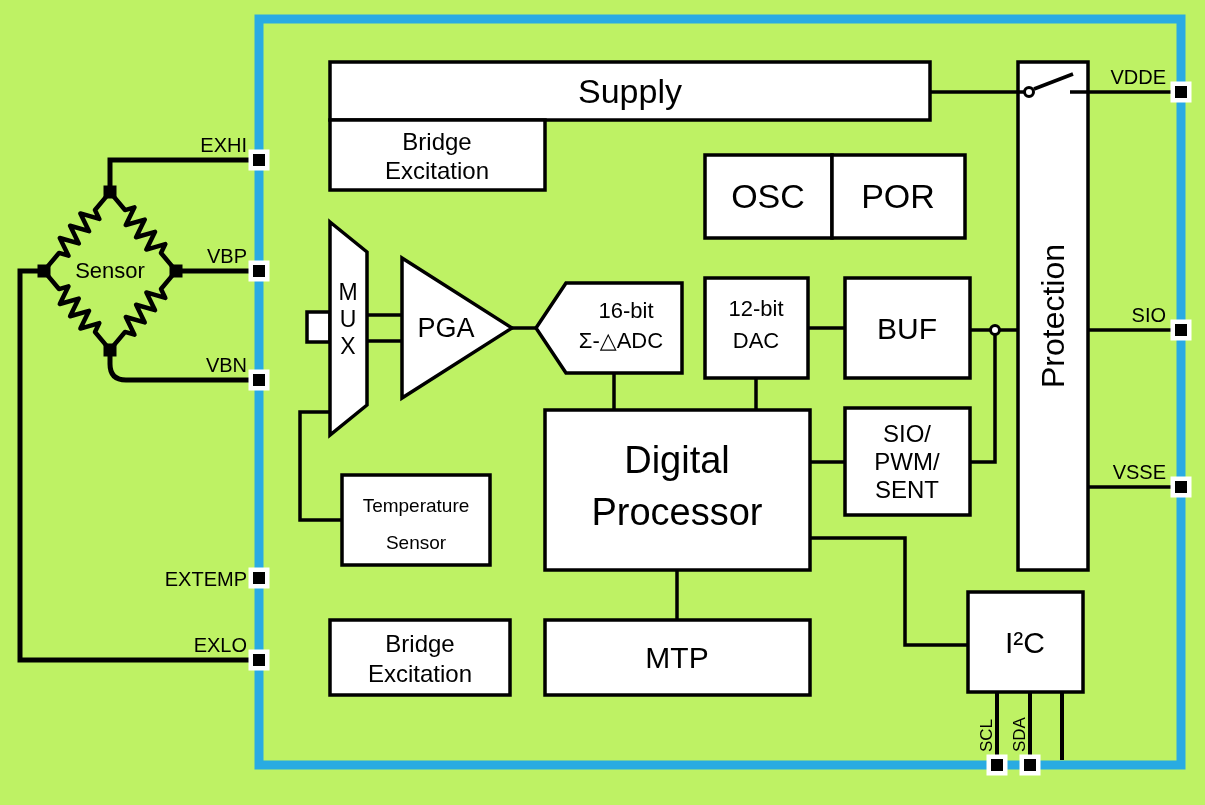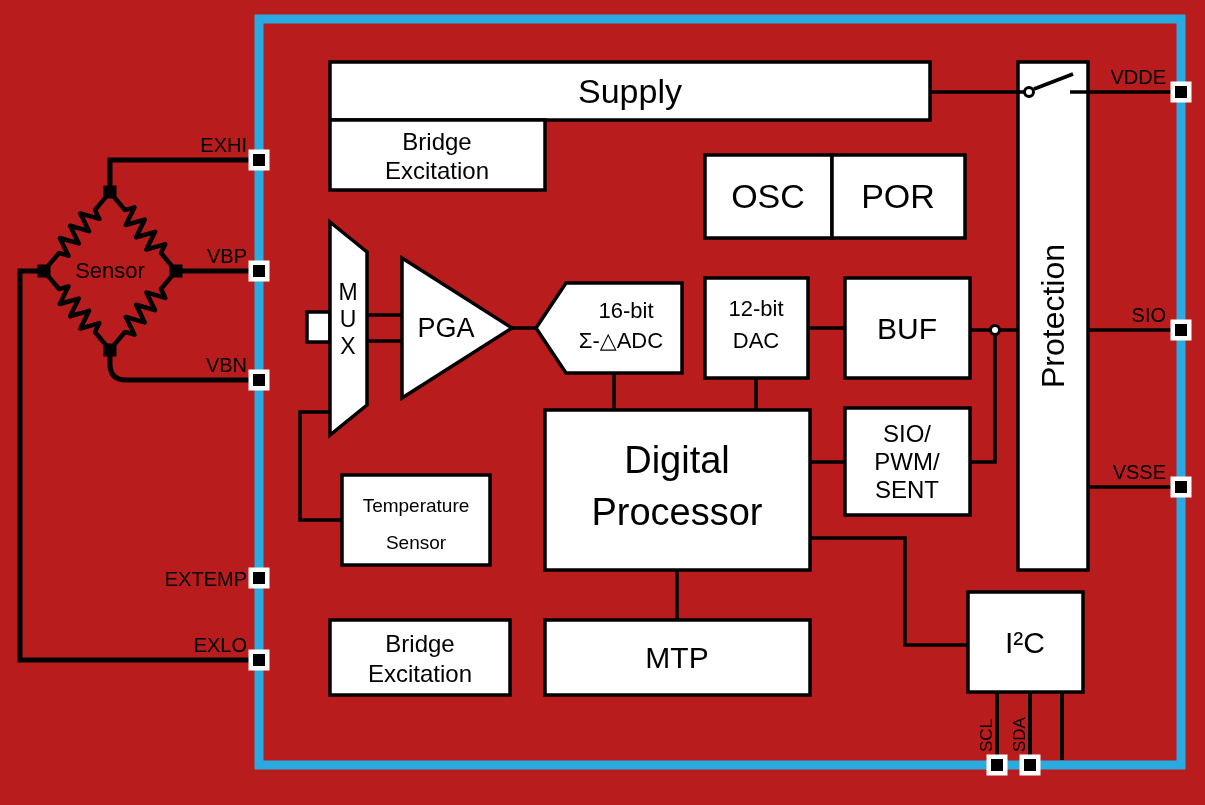--- a/index.html
+++ b/index.html
@@ -1,16 +1,16 @@
 <!DOCTYPE html>
 <html><head>
 <meta charset="utf-8">
 <style>
   html,body{margin:0;padding:0;background:#fff;}
-  .stage{width:1205px;height:805px;position:relative;background:#b91c1c;overflow:hidden;}
+  .stage{width:1205px;height:805px;position:relative;background:#bef264;overflow:hidden;}
   svg{display:block;}
   text{font-family:"Liberation Sans",sans-serif;fill:#000;}
   .blk{fill:#fff;stroke:#000;stroke-width:3.5;}
   .wire{fill:none;stroke:#000;stroke-width:3.5;}
   .wirethick{fill:none;stroke:#000;stroke-width:5;}
   .wire4{fill:none;stroke:#000;stroke-width:4;}
   .res{fill:none;stroke:#000;stroke-width:4.5;stroke-linejoin:round;}
   .pinback{fill:#fff;}
   .pinsq{fill:#000;}
   .t17{font-size:17px;}

